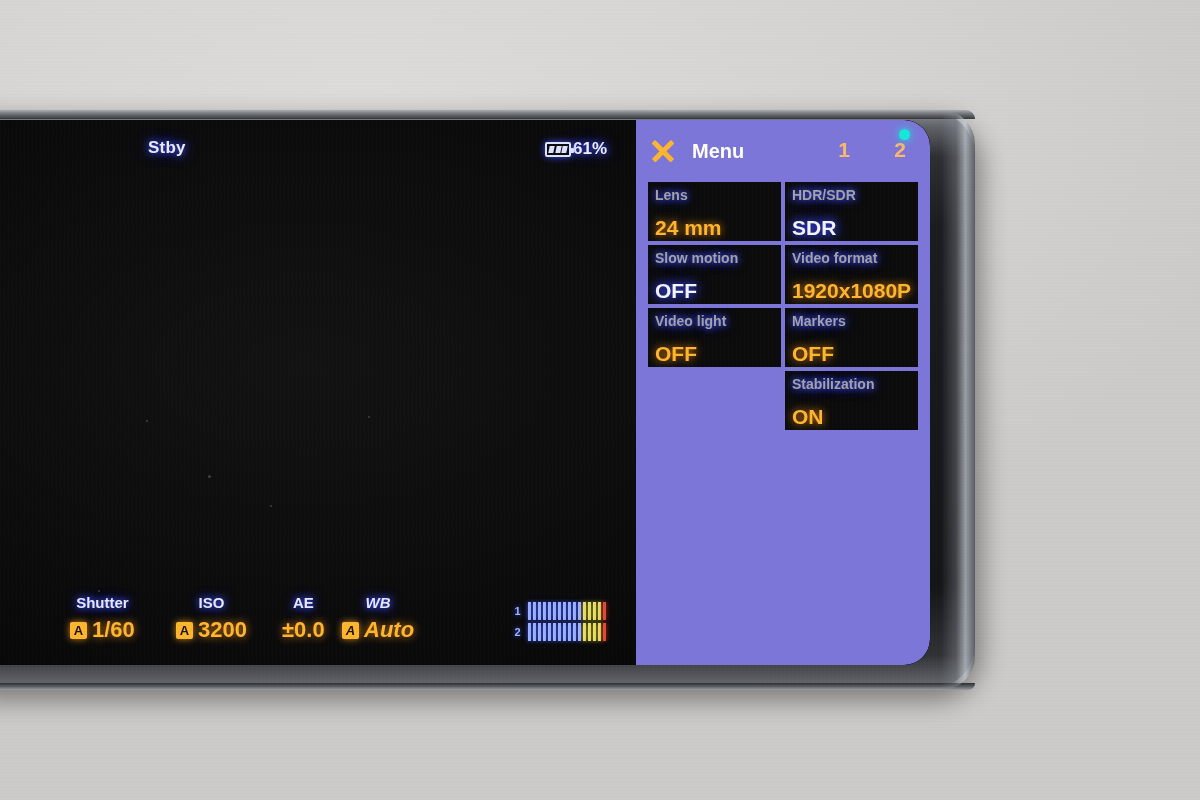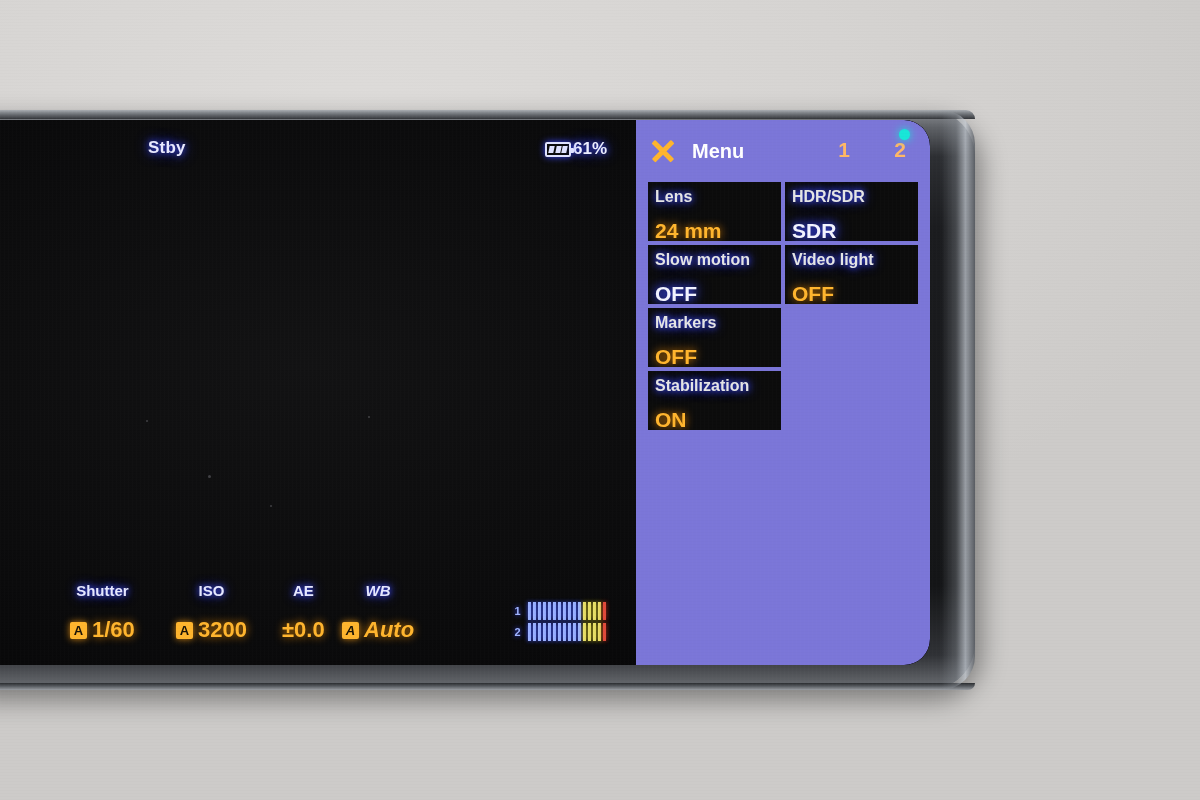--- a/index.html
+++ b/index.html
@@ -114,21 +114,21 @@
     font-size: 17px; font-weight: bold; color: #eceeff;
     text-shadow: 0 0 7px #3f4cff, 0 0 13px #2b35d0;
   }
 
   
   #vf-bottom {
     position: absolute; left: 0; bottom: 22px; width: 666px; height: 58px;
   }
   .expo-group {
     position: absolute; bottom: 0;
-    display: flex; flex-direction: column; align-items: center; gap: 18px;
+    display: flex; flex-direction: column; align-items: center; gap: 6px;
   }
   .expo-label {
     font-size: 15px; font-weight: bold; color: #e6e8ff;
     text-shadow: 0 0 6px #3f4cff, 0 0 12px #2b35d0;
   }
   .expo-value {
     display: flex; align-items: center; gap: 5px;
     font-size: 22px; font-weight: bold; color: #ffb52e;
     text-shadow: 0 0 8px rgba(255,150,0,.85);
     white-space: nowrap;
@@ -209,21 +209,21 @@
   }
   .tile {
     background: #0c0c0c;
     height: 59px;
     padding: 6px 0 0 7px;
     cursor: pointer;
     overflow: hidden;
   }
   .tile-blank { background: transparent; cursor: default; }
   .tile-label {
-    font-size: 16px; font-weight: bold; color: #e5e5e5;
+    font-size: 14px; font-weight: bold; color: #a3a3a3;
     text-shadow: 0 0 6px #3f4cff, 0 0 12px #2b35d0;
     line-height: 1.1;
     white-space: nowrap;
   }
   .tile-value {
     margin-top: 14px;
     font-size: 21px; font-weight: bold;
     line-height: 1.05;
     white-space: nowrap;
   }
@@ -395,20 +395,24 @@
         <div class="tile">
           <div class="tile-label">HDR/SDR</div>
           <div class="tile-value val-white">SDR</div>
         </div>
 
         <div class="tile">
           <div class="tile-label">Slow motion</div>
           <div class="tile-value val-white">OFF</div>
         </div>
 
+        <div class="tile">
+          <div class="tile-label">Video format</div>
+          <div class="tile-value val-amber">1920x1080P</div>
+        </div>
 
         <div class="tile">
           <div class="tile-label">Video light</div>
           <div class="tile-value val-amber">OFF</div>
         </div>
 
         <div class="tile">
           <div class="tile-label">Markers</div>
           <div class="tile-value val-amber">OFF</div>
         </div>

